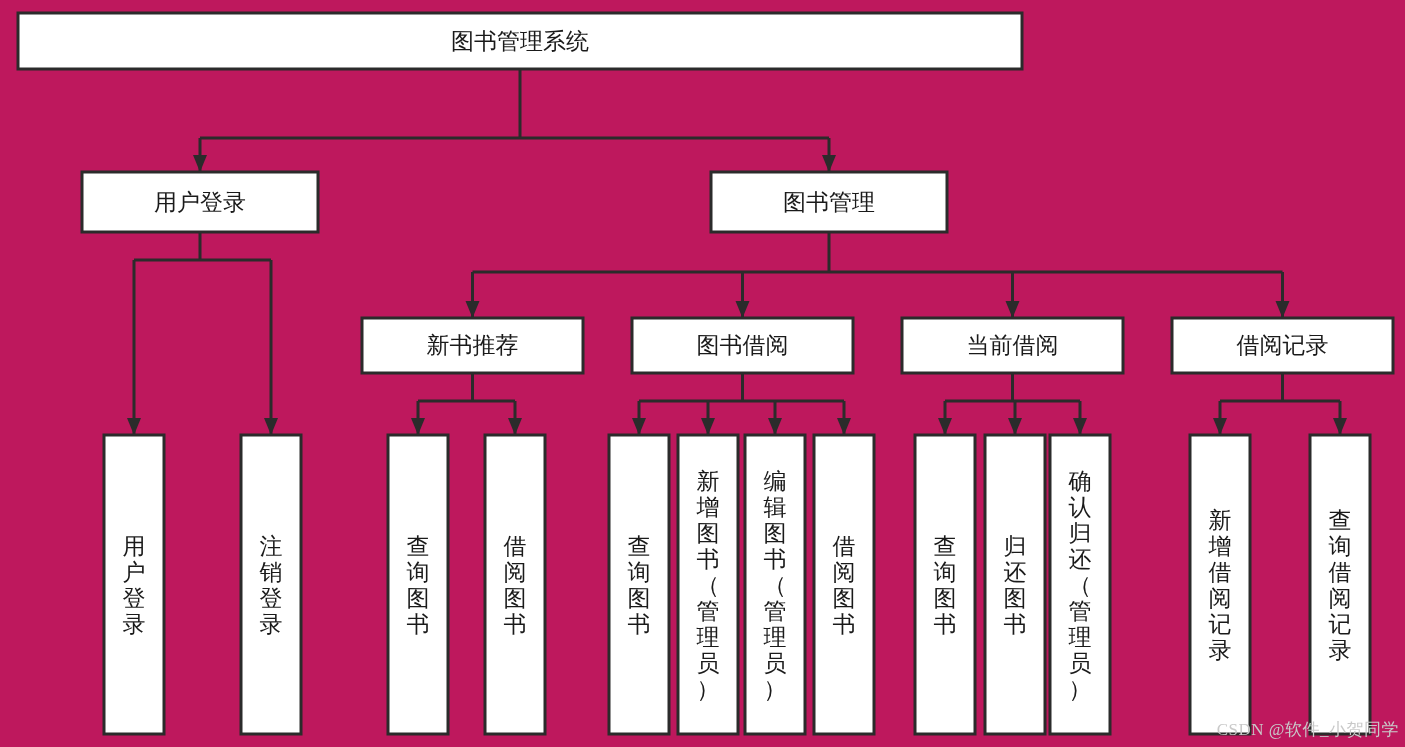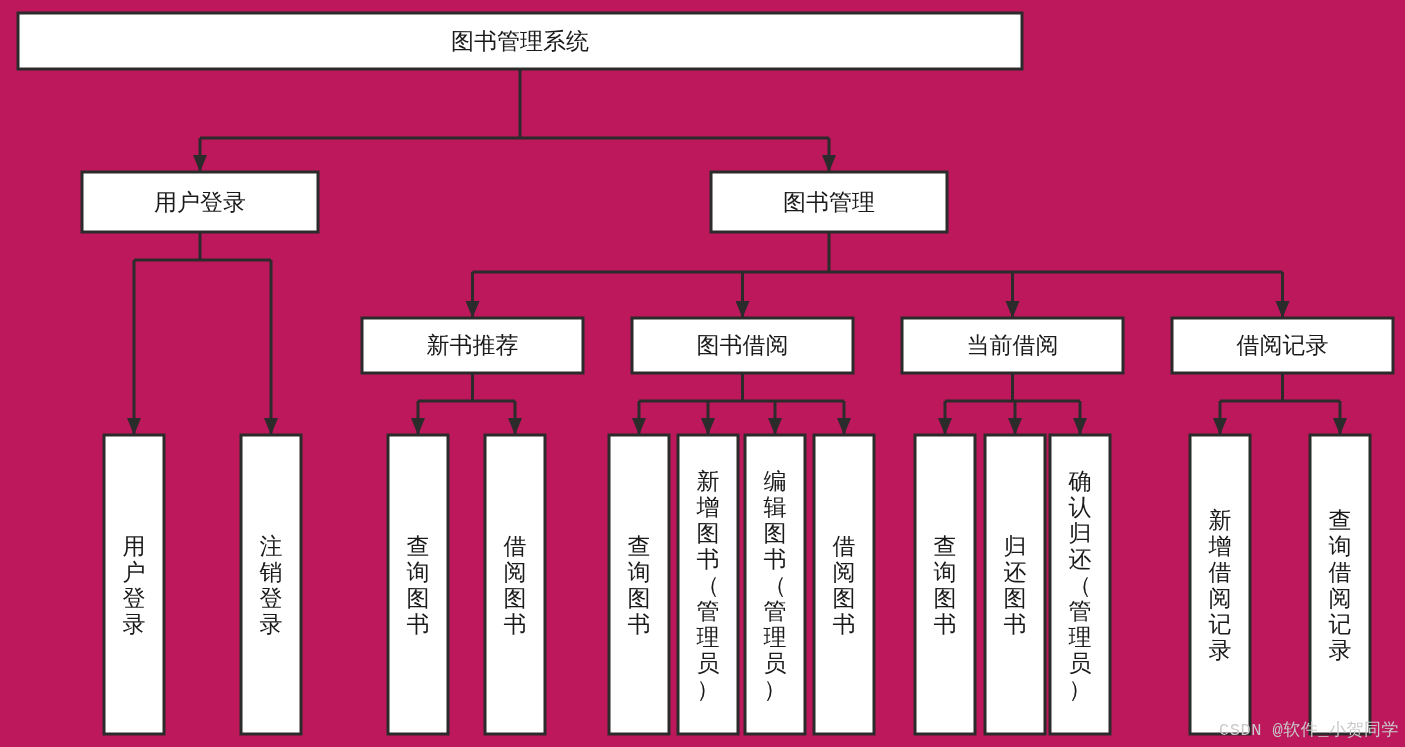--- a/index.html
+++ b/index.html
@@ -51,21 +51,21 @@
     font-family: "DejaVu Sans", "Liberation Sans", sans-serif;
     font-size: 23px;
     fill: #1a1a1a;
     text-anchor: middle;
     white-space: pre;
   }
   .watermark {
     position: absolute;
     right: 6px;
     bottom: 6px;
-    font-family: Liberation Mono, monospace;
+    font-family: Liberation Serif, serif;
     font-size: 17px;
     color: #c9c9c9;
     letter-spacing: 0.5px;
     user-select: none;
   }
 </style>
 </head>
 <body>
 
 <div id="diagram-root">

